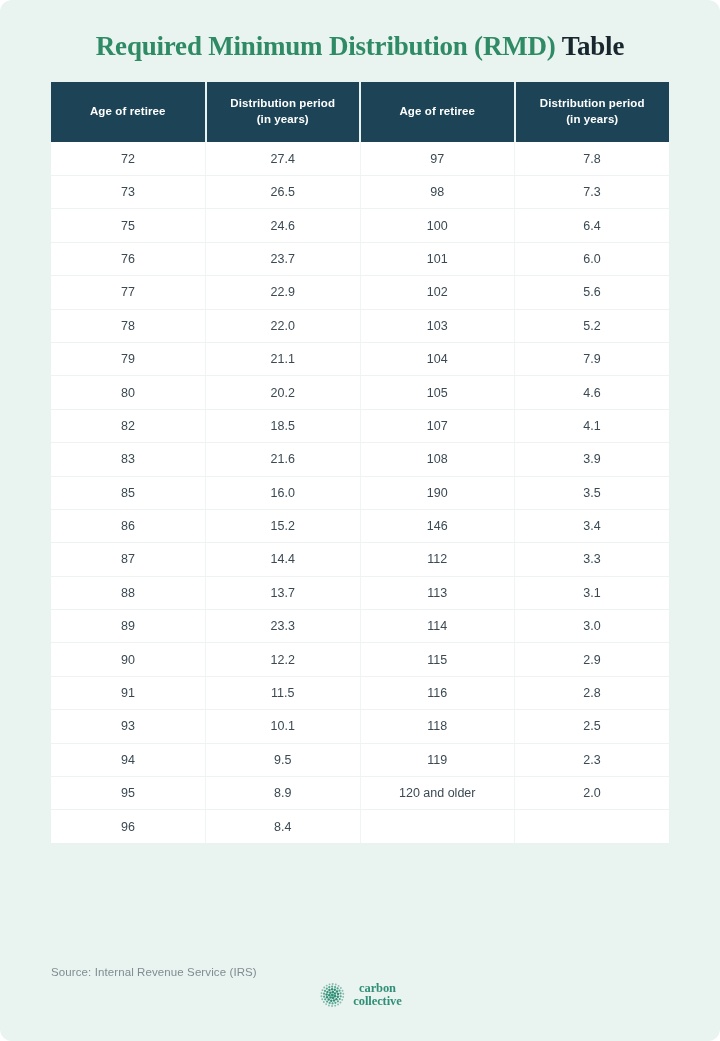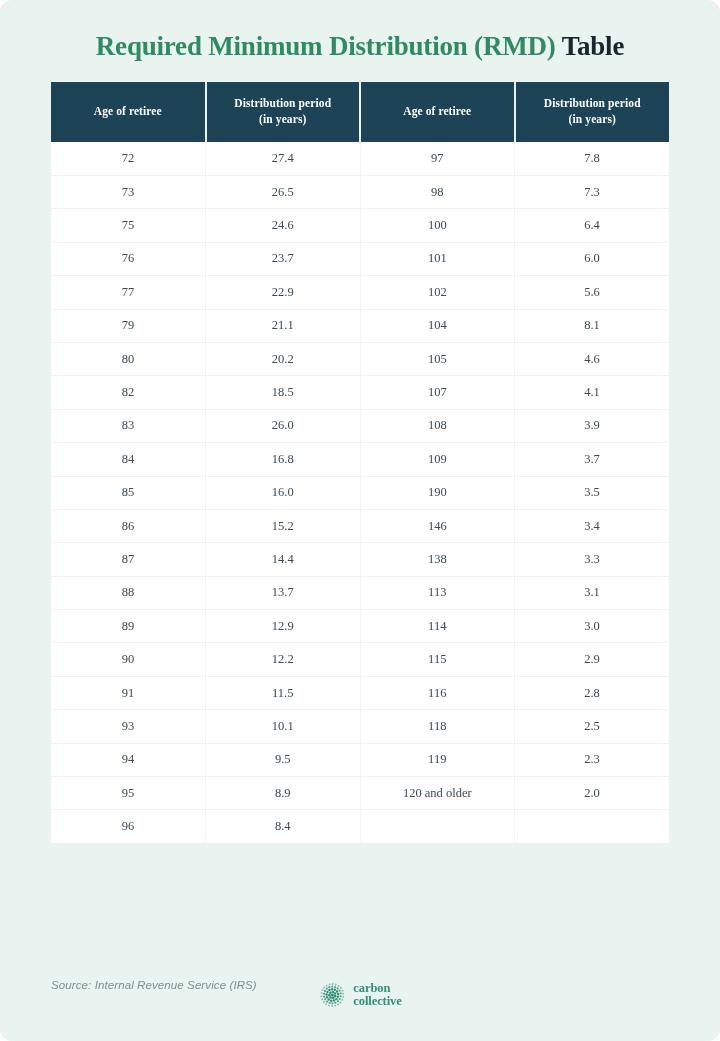--- a/index.html
+++ b/index.html
@@ -39,21 +39,20 @@
     white-space: nowrap;
   }
 
   .title-green { color: #2e8b65; }
   .title-dark  { color: #18262e; }
 
   
   .table-wrap {
     margin: 18px auto 0 auto;
     width: 618px;
-    font-family: Liberation Serif, serif;
   }
 
   table.rmd {
     width: 100%;
     border-collapse: collapse;
     table-layout: fixed;
   }
 
   table.rmd thead th {
     background: #1d4456;
@@ -89,23 +88,22 @@
     position: absolute;
     left: 0;
     right: 0;
     bottom: 0;
     height: 78px;
   }
 
   .source {
     position: absolute;
     left: 51px;
-    top: 16px;
+    top: 3px;
     font-size: 11.5px;
-    font-style: italic;
     color: #7f8d92;
     letter-spacing: 0.1px;
   }
 
   .logo {
     position: absolute;
     left: 50%;
     transform: translateX(-50%);
     top: 18px;
     display: flex;
@@ -116,21 +114,21 @@
   .logo-mark { display: block; }
 
   .logo-text {
     font-family: "Liberation Serif", serif;
     font-size: 12.5px;
     font-weight: bold;
     color: #2f8f77;
     line-height: 1.08;
     letter-spacing: -0.1px;
   }
-  .logo-text span { display: block; }
+  .logo-text span { display: block; text-align: center; }
 </style>
 </head>
 <body>
 
 <div class="card">
 
   <div class="title-wrap">
     <h1 class="title"><span class="title-green">Required Minimum Distribution (RMD)</span><span class="title-dark"> </span><span class="title-dark">Table</span></h1>
   </div>
 
@@ -179,76 +177,76 @@
             <td>101</td>
             <td>6.0</td>
           </tr>
           <tr>
             <td>77</td>
             <td>22.9</td>
             <td>102</td>
             <td>5.6</td>
           </tr>
           <tr>
+            <td>78</td>
+            <td>22.0</td>
+            <td>103</td>
+            <td>5.2</td>
+          </tr>
+          <tr>
             <td>79</td>
             <td>21.1</td>
             <td>104</td>
-            <td>8.1</td>
+            <td>7.9</td>
           </tr>
           <tr>
             <td>80</td>
             <td>20.2</td>
             <td>105</td>
             <td>4.6</td>
           </tr>
           <tr>
             <td>82</td>
             <td>18.5</td>
             <td>107</td>
             <td>4.1</td>
           </tr>
           <tr>
             <td>83</td>
-            <td>26.0</td>
+            <td>21.6</td>
             <td>108</td>
             <td>3.9</td>
-          </tr>
-          <tr>
-            <td>84</td>
-            <td>16.8</td>
-            <td>109</td>
-            <td>3.7</td>
           </tr>
           <tr>
             <td>85</td>
             <td>16.0</td>
             <td>190</td>
             <td>3.5</td>
           </tr>
           <tr>
             <td>86</td>
             <td>15.2</td>
             <td>146</td>
             <td>3.4</td>
           </tr>
           <tr>
             <td>87</td>
             <td>14.4</td>
-            <td>138</td>
+            <td>112</td>
             <td>3.3</td>
           </tr>
           <tr>
             <td>88</td>
             <td>13.7</td>
             <td>113</td>
             <td>3.1</td>
           </tr>
           <tr>
             <td>89</td>
-            <td>12.9</td>
+            <td>23.3</td>
             <td>114</td>
             <td>3.0</td>
           </tr>
           <tr>
             <td>90</td>
             <td>12.2</td>
             <td>115</td>
             <td>2.9</td>
           </tr>
           <tr>

